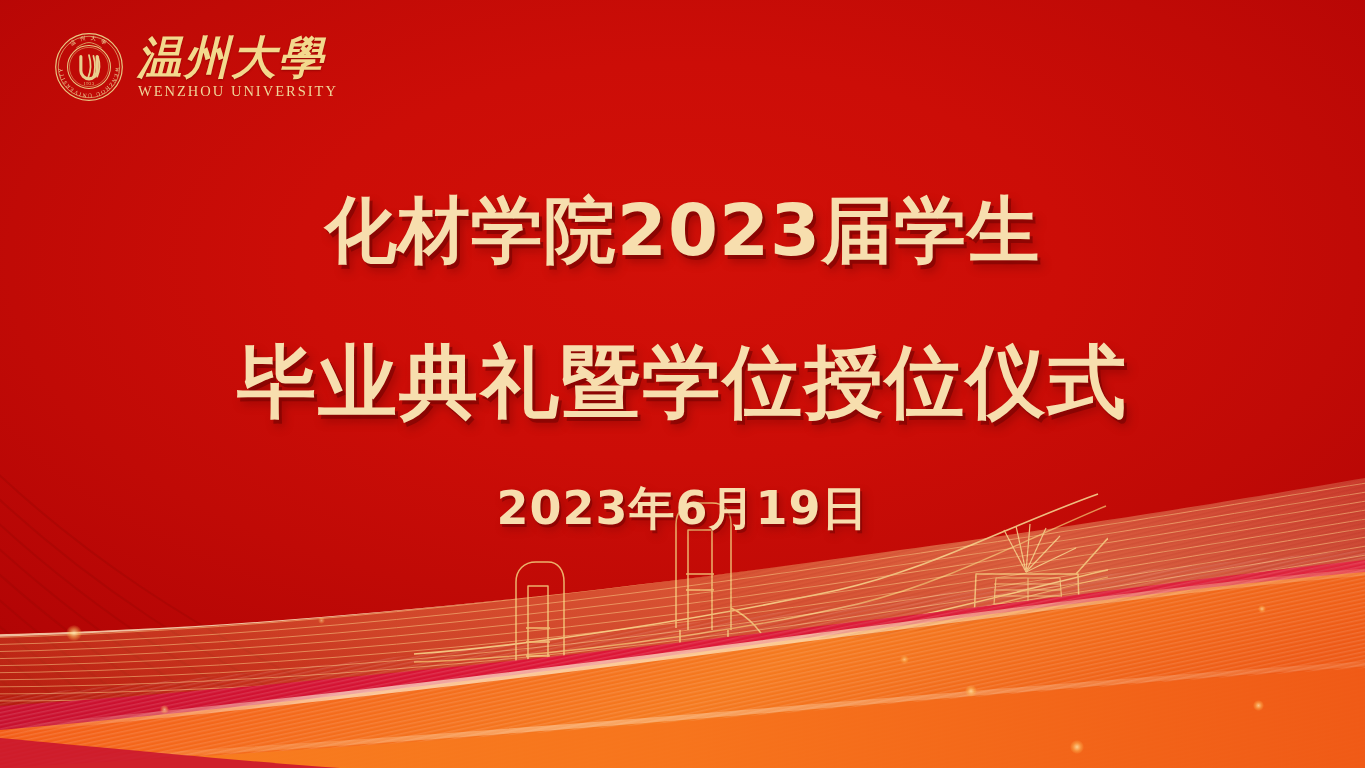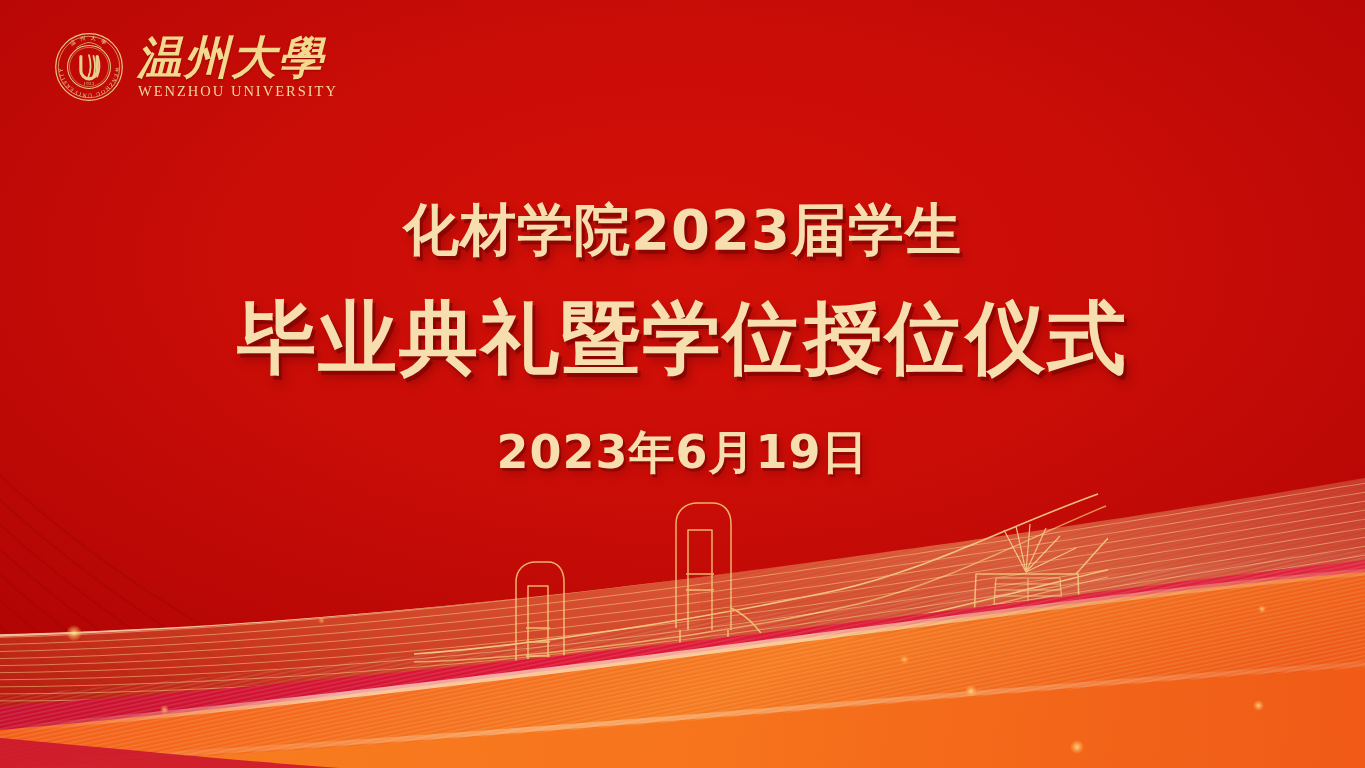--- a/index.html
+++ b/index.html
@@ -126,39 +126,40 @@
   .headline {
     position: absolute;
     left: 0;
     right: 0;
     top: 176px;
     text-align: center;
   }
   .title-line {
     font-family: "DejaVu Sans", "Liberation Sans", sans-serif;
     font-weight: 700;
-    font-size: 56px;
+    font-size: 72px;
     line-height: 108px;
     letter-spacing: 1px;
     color: #f7deae;
     text-shadow:
       3px 4px 0 rgba(110,2,2,.55),
       5px 7px 10px rgba(100,0,0,.40);
     white-space: nowrap;
   }
   .title-line.line2 {
     font-size: 79px;
     letter-spacing: 2px;
+    margin-top: 44px;
   }
   .date-line {
     font-family: "DejaVu Sans", "Liberation Sans", sans-serif;
     font-weight: 700;
     font-size: 46px;
     line-height: 60px;
-    margin-top: 30px;
+    margin-top: 42px;
     letter-spacing: 1px;
     color: #f7deae;
     text-shadow:
       2px 3px 0 rgba(110,2,2,.5),
       4px 5px 8px rgba(100,0,0,.35);
     white-space: nowrap;
   }
 </style>
 </head>
 <body>

